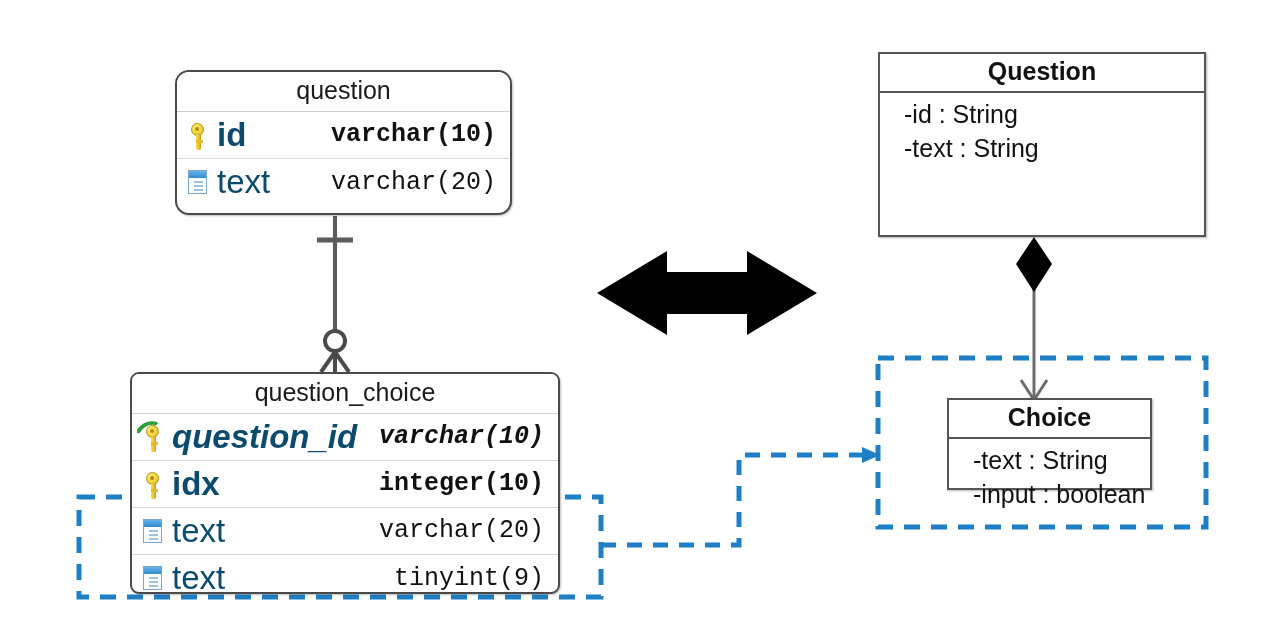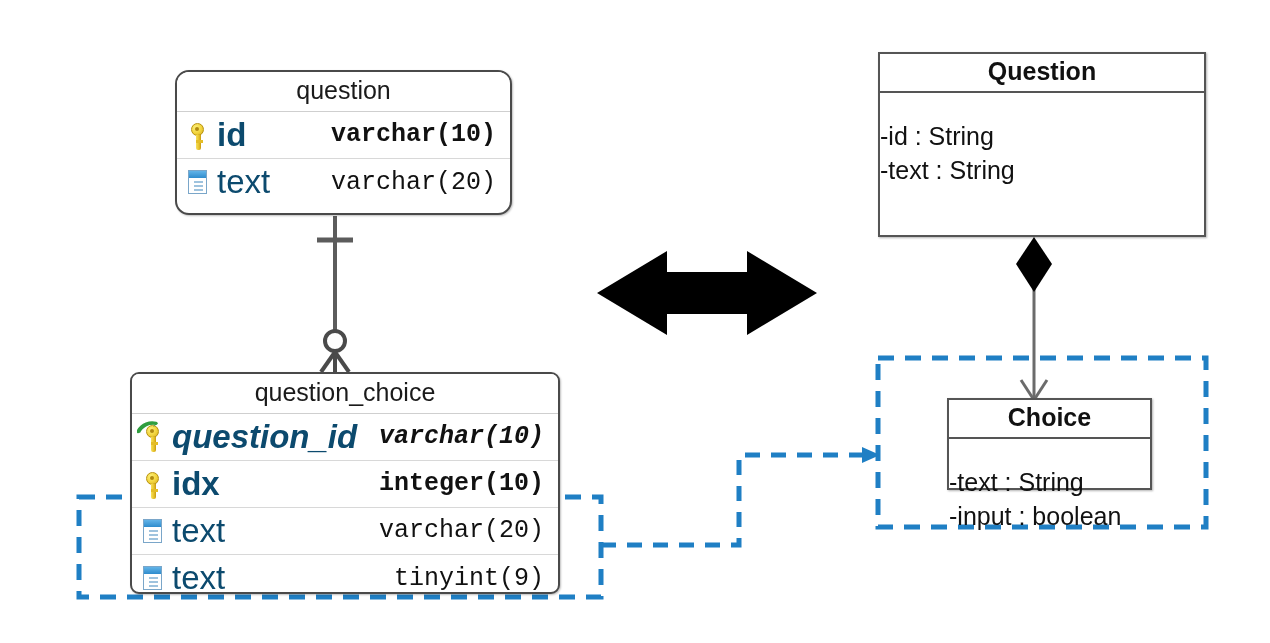--- a/index.html
+++ b/index.html
@@ -88,21 +88,21 @@
 
   
   .uml{
     position:absolute;background:#ffffff;border:2px solid #555;
     box-sizing:border-box;box-shadow:1px 1px 2px rgba(0,0,0,.3);
   }
   .uml-title{
     text-align:center;font-weight:bold;font-size:25px;color:#111;
     padding:3px 0 5px 0;border-bottom:2px solid #555;line-height:1.15;
   }
-  .uml-attrs{padding:4px 8px 6px 0;margin-top:22px;}
+  .uml-attrs{padding:4px 8px 6px 24px;}
   .uml-attr{font-size:25px;color:#111;line-height:1.36;white-space:nowrap;}
 
   
   #links{position:absolute;left:0;top:0;width:1270px;height:643px;pointer-events:none;}
 </style>
 </head>
 <body>
 
 <div id="stage">
 

